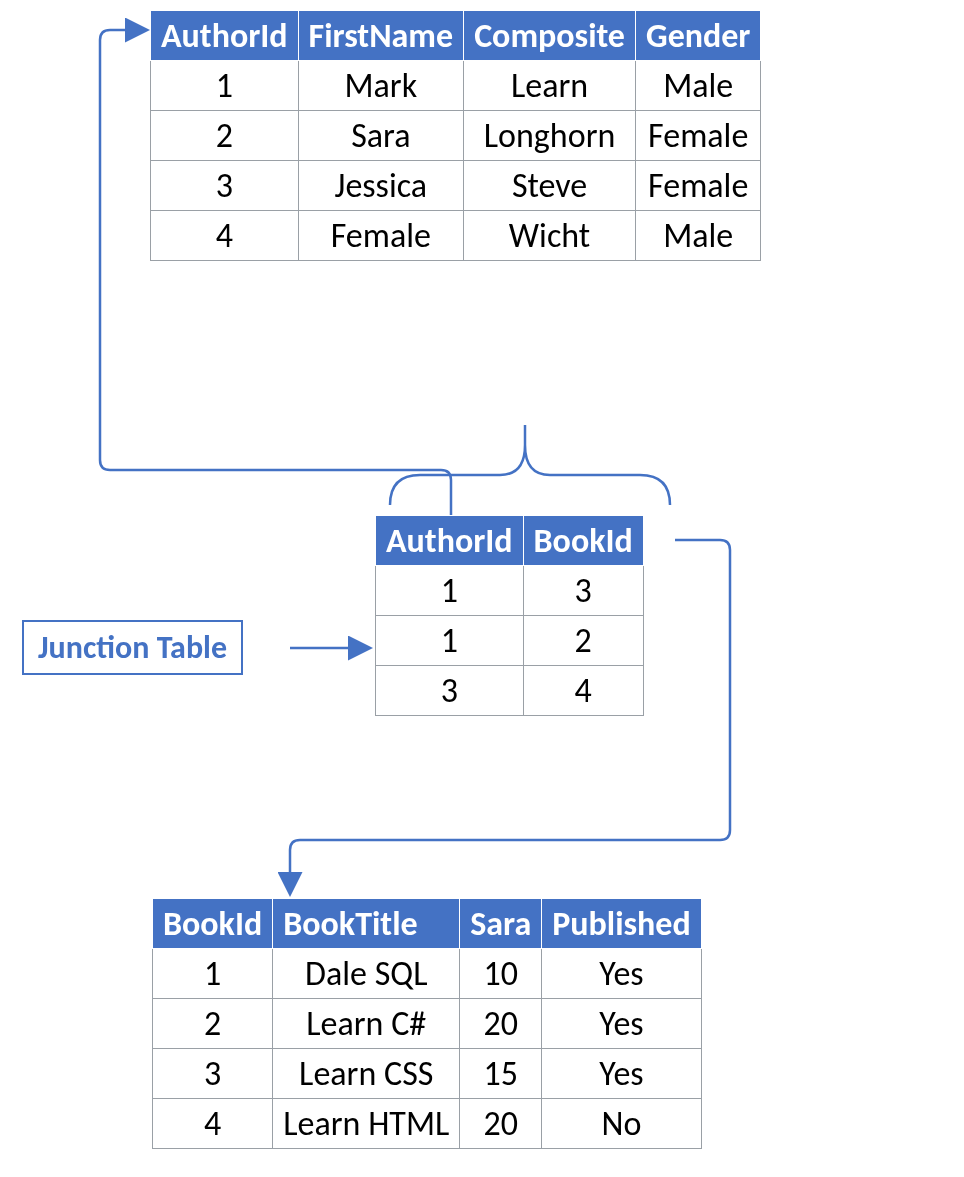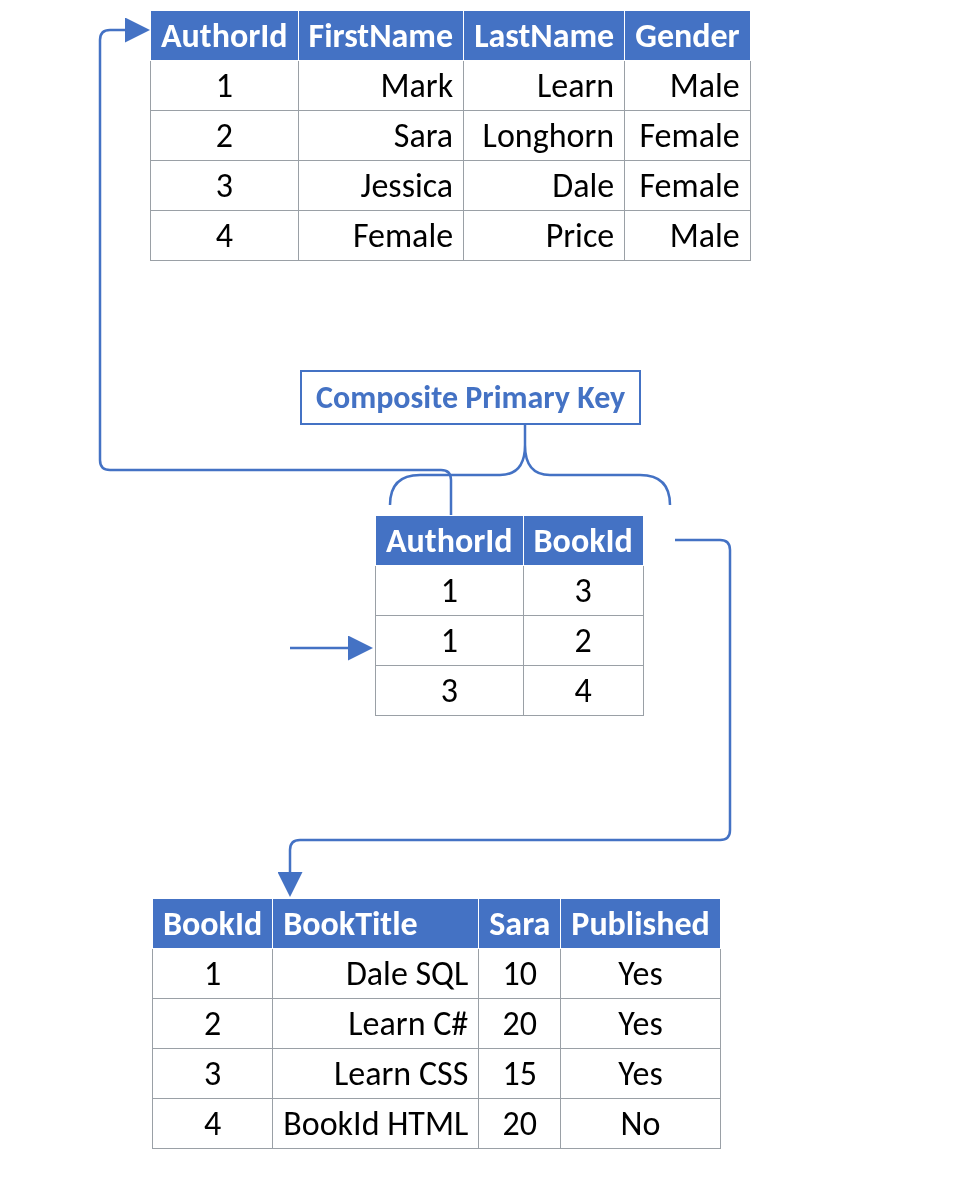--- a/index.html
+++ b/index.html
@@ -31,21 +31,21 @@
     text-align: left;
   }
   td {
     font-size: 34px;
     color: #000000;
     padding: 4px 10px;
     border: 1px solid #9aa0a6;
     background: #ffffff;
   }
   td.center { text-align: center; }
-  td.left { text-align: right; }
+  td.left { text-align: center; }
 
   .label-box {
     position: absolute;
     border: 2px solid #4472C4;
     color: #4472C4;
     font-weight: 700;
     font-size: 32px;
     padding: 6px 14px;
     background: #ffffff;
     white-space: nowrap;
@@ -62,53 +62,52 @@
 </head>
 <body>
 
 <div class="stage">
 
   <table style="left:150px; top:10px;">
     <thead>
       <tr>
         <th>AuthorId</th>
         <th>FirstName</th>
-        <th>LastName</th>
+        <th>Composite</th>
         <th>Gender</th>
       </tr>
     </thead>
     <tbody>
       <tr>
         <td class="center">1</td>
         <td class="left">Mark</td>
         <td class="left">Learn</td>
         <td class="left">Male</td>
       </tr>
       <tr>
         <td class="center">2</td>
         <td class="left">Sara</td>
         <td class="left">Longhorn</td>
         <td class="left">Female</td>
       </tr>
       <tr>
         <td class="center">3</td>
         <td class="left">Jessica</td>
-        <td class="left">Dale</td>
+        <td class="left">Steve</td>
         <td class="left">Female</td>
       </tr>
       <tr>
         <td class="center">4</td>
         <td class="left">Female</td>
-        <td class="left">Price</td>
+        <td class="left">Wicht</td>
         <td class="left">Male</td>
       </tr>
     </tbody>
   </table>
 
-  <div class="label-box" style="left:300px; top:370px;">Composite Primary Key</div>
 
   <table style="left:375px; top:515px;">
     <thead>
       <tr>
         <th>AuthorId</th>
         <th>BookId</th>
       </tr>
     </thead>
     <tbody>
       <tr>
@@ -119,20 +118,21 @@
         <td class="center">1</td>
         <td class="center">2</td>
       </tr>
       <tr>
         <td class="center">3</td>
         <td class="center">4</td>
       </tr>
     </tbody>
   </table>
 
+  <div class="label-box" style="left:22px; top:620px;">Junction Table</div>
 
   <table style="left:152px; top:898px;">
     <thead>
       <tr>
         <th>BookId</th>
         <th>BookTitle</th>
         <th>Sara</th>
         <th>Published</th>
       </tr>
     </thead>
@@ -150,21 +150,21 @@
         <td class="center">Yes</td>
       </tr>
       <tr>
         <td class="center">3</td>
         <td class="left">Learn CSS</td>
         <td class="center">15</td>
         <td class="center">Yes</td>
       </tr>
       <tr>
         <td class="center">4</td>
-        <td class="left">BookId HTML</td>
+        <td class="left">Learn HTML</td>
         <td class="center">20</td>
         <td class="center">No</td>
       </tr>
     </tbody>
   </table>
 
   <svg class="overlay" viewBox="0 0 964 1177">
     <defs>
       <marker id="arrow" markerWidth="10" markerHeight="10" refX="8" refY="5" orient="auto" markerUnits="strokeWidth">
         <path d="M0,0 L10,5 L0,10 z" fill="#4472C4"></path>

